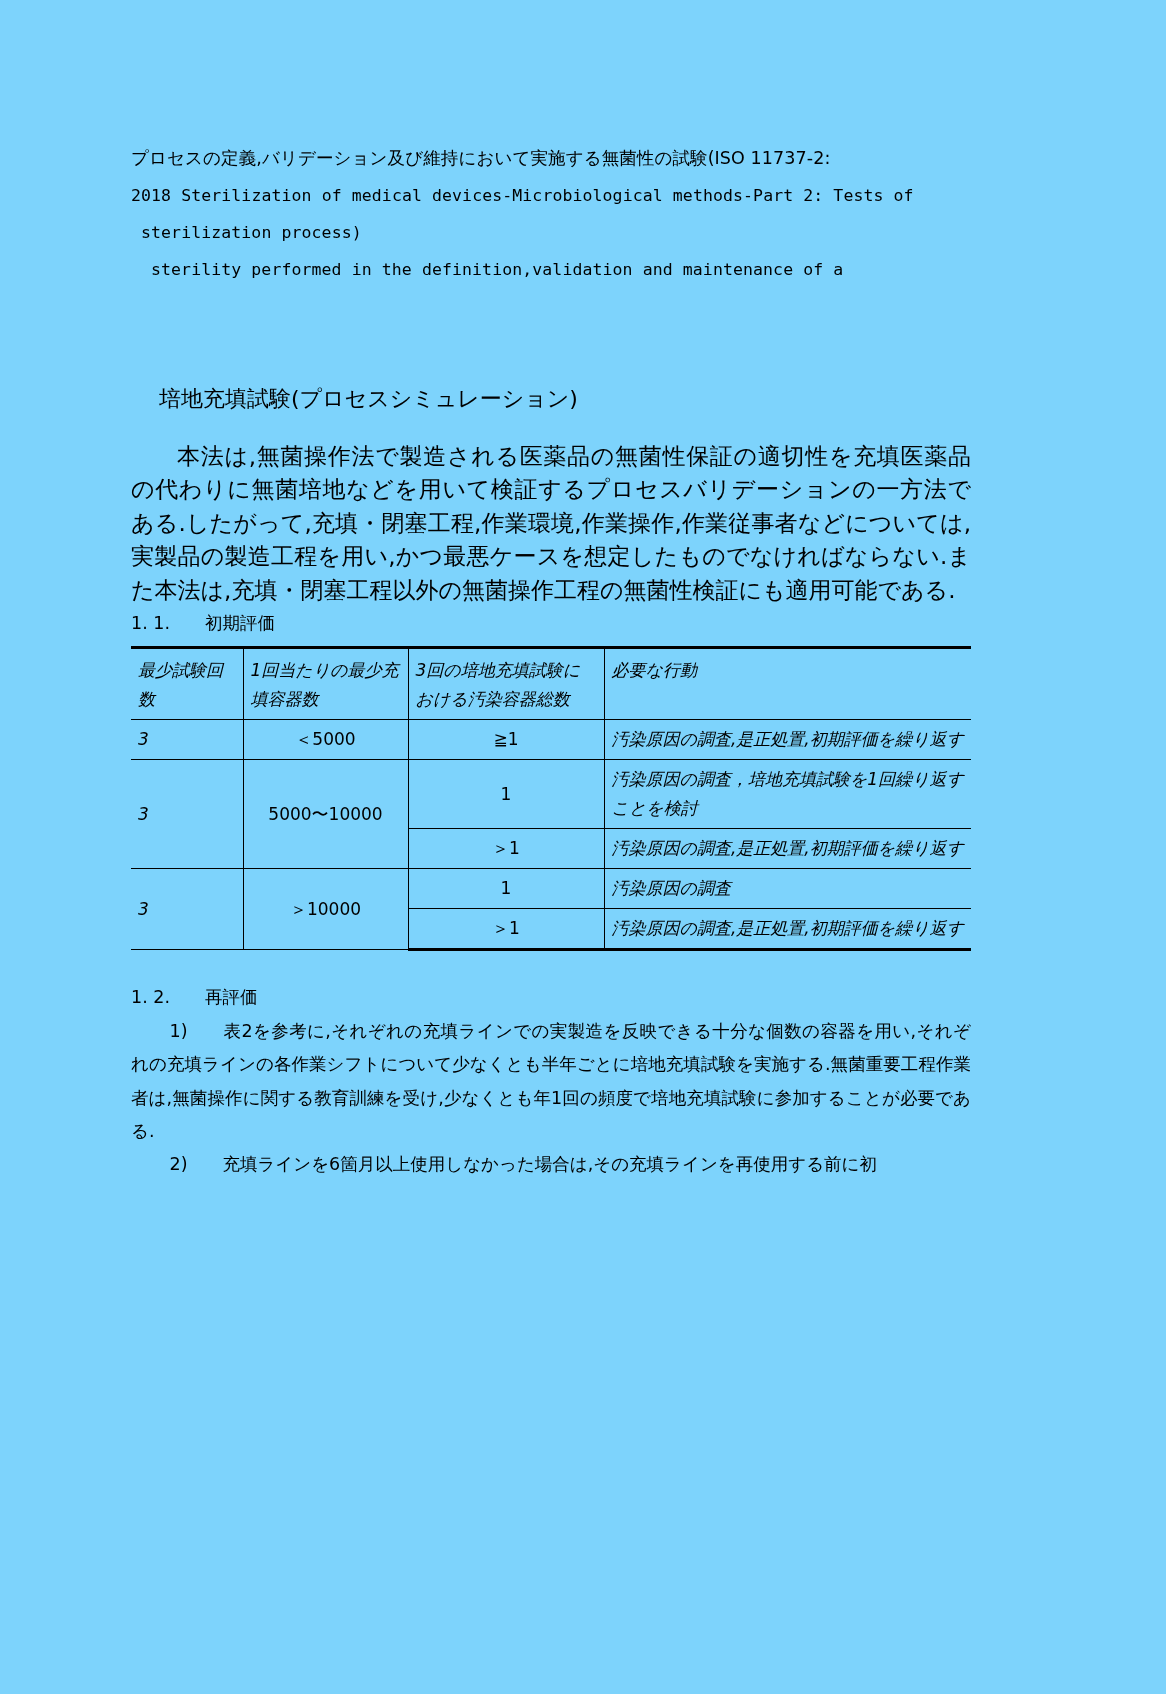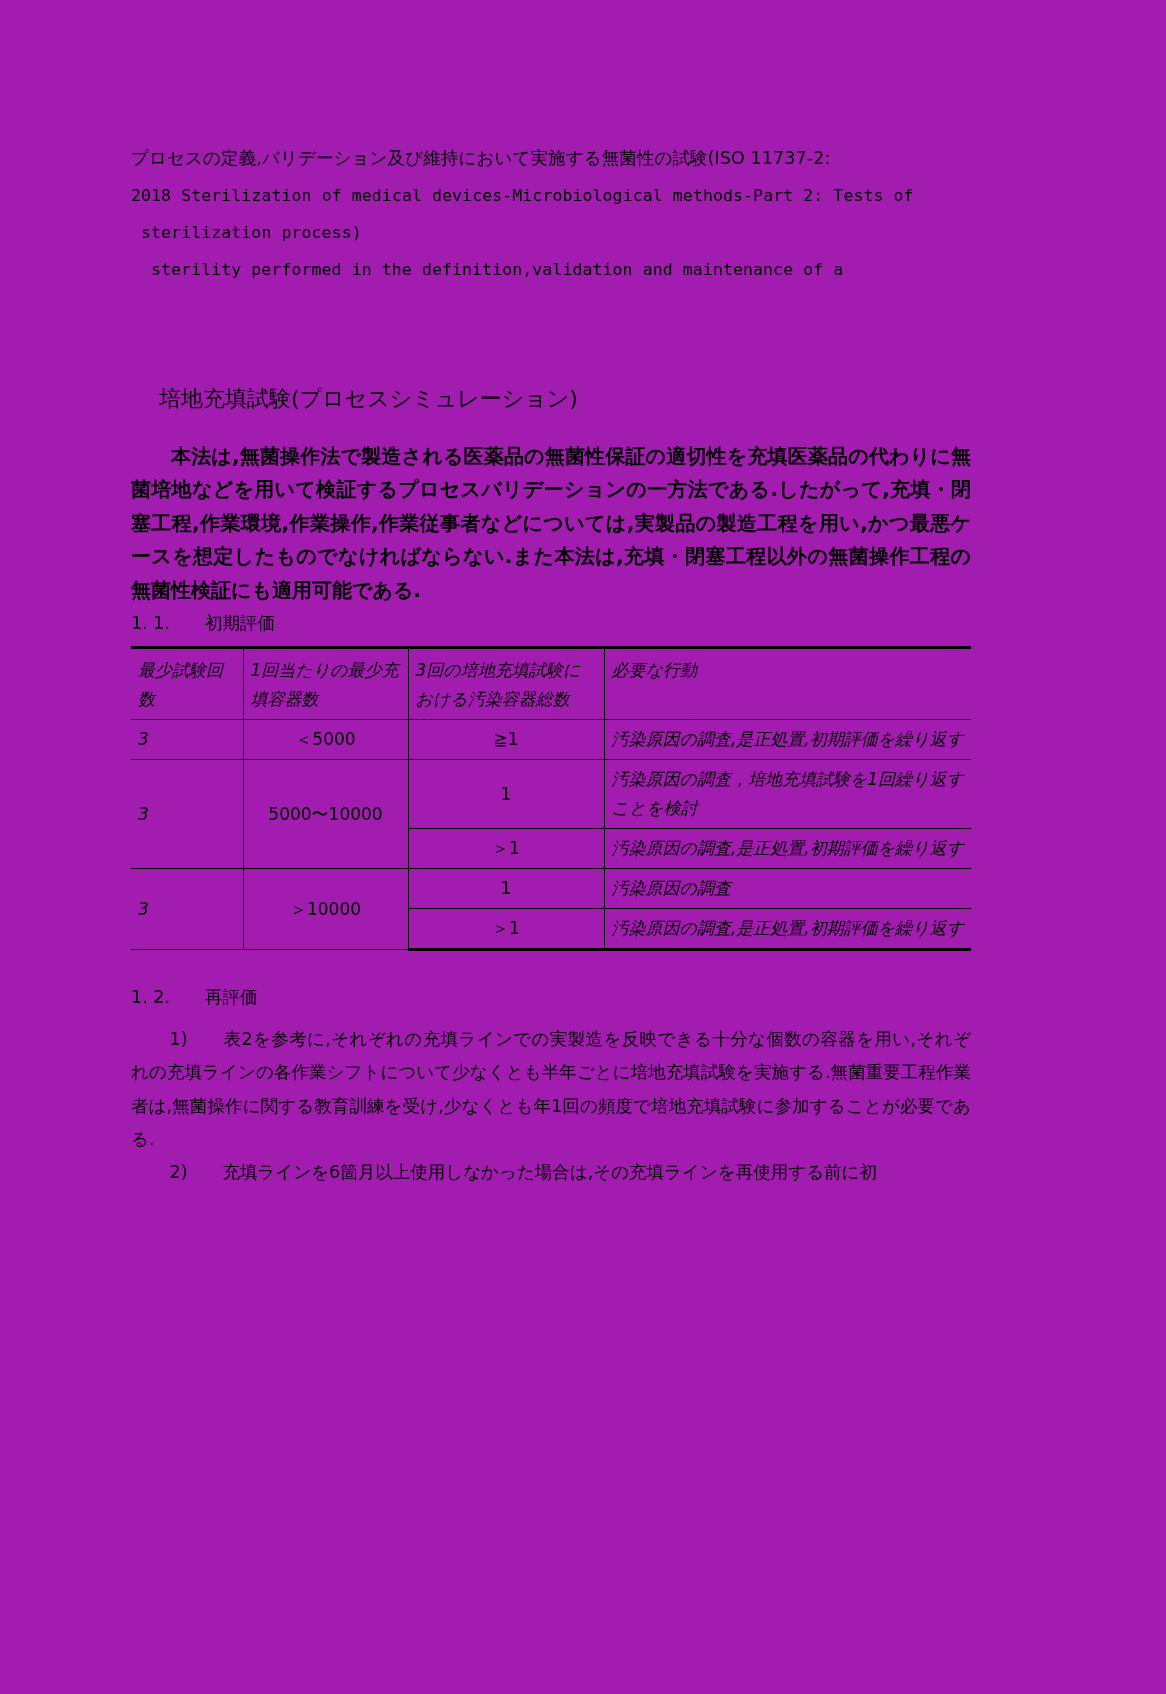--- a/index.html
+++ b/index.html
@@ -9,21 +9,21 @@
   }
   body {
     font-family: "DejaVu Sans", "Liberation Sans", sans-serif;
     color: #000000;
   }
   .page {
     position: relative;
     width: 1166px;
     height: 1694px;
     margin: 0 auto;
-    background: #a21caf;
+    background: #7dd3fc;
     overflow: hidden;
   }
   .content {
     position: absolute;
     left: 131px;
     top: 0;
     width: 840px;
   }
 
   
@@ -47,24 +47,23 @@
 
   .section-title {
     margin-top: 96px;
     font-size: 22px;
     line-height: 30px;
     margin-left: 28px;
   }
 
   .body-par {
     margin-top: 26px;
-    font-size: 20px;
+    font-size: 23px;
     line-height: 33.4px;
     text-align: justify;
-    font-weight: bold;
   }
   .body-par p {
     margin: 0;
   }
   .body-par p.indent {
     text-indent: 2em;
   }
 
   .num-head {
     font-size: 17.5px;
@@ -108,21 +107,21 @@
   table.t1 td.l { text-align: left; font-style: italic; }
 
   .col-a { width: 112px; }
   .col-b { width: 165px; }
   .col-c { width: 196px; }
   .col-d { width: auto; }
 
   .after-table {
     margin-top: 30px;
   }
-  .after-table .num-head { margin-bottom: 8px; }
+  .after-table .num-head { margin-bottom: 0; }
   .list-par {
     font-size: 17.5px;
     line-height: 33.4px;
     text-align: justify;
   }
   .list-par p { margin: 0; }
   .list-par p.hang { text-indent: 2.2em; }
 </style>
 </head>
 <body>

